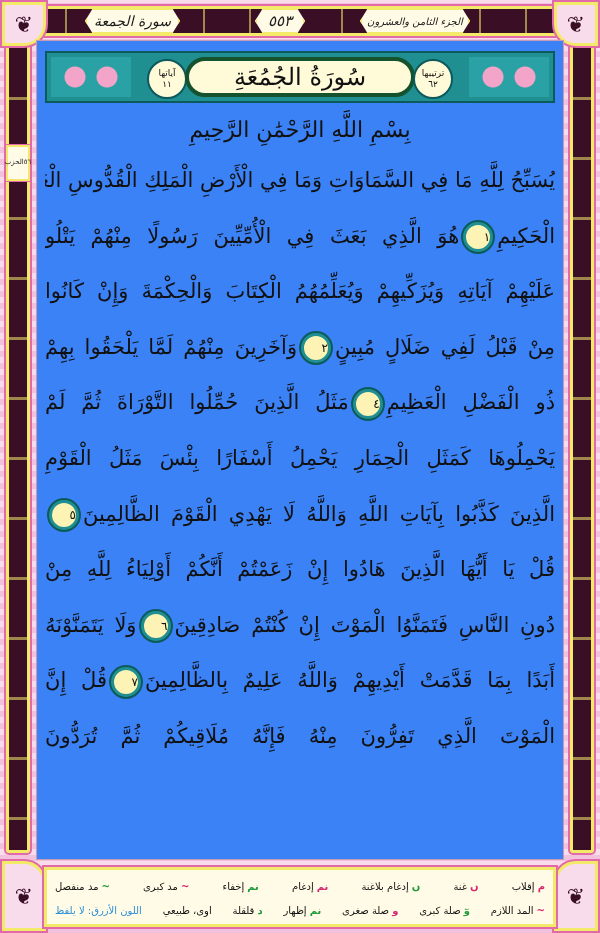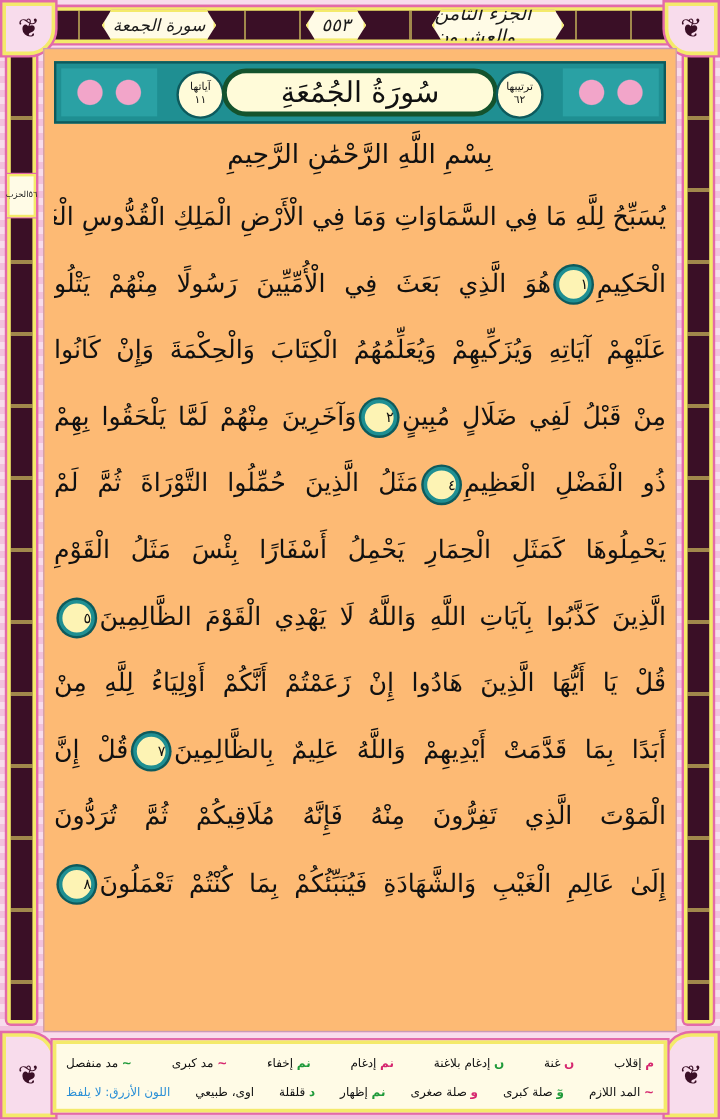--- a/index.html
+++ b/index.html
@@ -44,33 +44,33 @@
   .cartouche {
     position: absolute; top: 8px; height: 26px;
     background: #fffbe6; border: 2px solid #f4ea6a;
     box-shadow: 0 0 0 2px #e36aa9;
     clip-path: polygon(8px 0, calc(100% - 8px) 0, 100% 50%, calc(100% - 8px) 100%, 8px 100%, 0 50%);
     display: flex; align-items: center; justify-content: center;
     font-family: "DejaVu Serif", serif; color: #1a1a1a; font-size: 14px; font-style: italic;
   }
   .cart-surah { left: 85px; width: 95px; }
   .cart-page { left: 255px; width: 50px; font-size: 15px; }
-  .cart-juz { left: 360px; width: 110px; font-size: 16px; }
+  .cart-juz { left: 360px; width: 110px; font-size: 10px; }
 
   .juz-marker {
     position: absolute; left: 6px; top: 145px; width: 24px; height: 36px;
     background: #fffbe6; border: 2px solid #f4ea6a; box-shadow: 0 0 0 1px #e36aa9;
     display: flex; flex-direction: row; align-items: center; justify-content: center;
     font-size: 7px; color: #222; line-height: 1.1; text-align: center;
   }
 
   
   .page {
     position: absolute; left: 36px; top: 40px; width: 528px; height: 820px;
-    background: #fdba74; border: 1px solid #c79bb4;
+    background: #3b82f6; border: 1px solid #c79bb4;
   }
 
   
   .banner {
     position: absolute; left: 8px; top: 10px; width: 510px; height: 52px;
     background: #1f8f92; border: 2px solid #0d5a5c;
     display: flex; align-items: center; justify-content: center;
   }
   .banner::before, .banner::after {
     content: ""; position: absolute; top: 4px; bottom: 4px; width: 80px;
@@ -178,26 +178,26 @@
 
 
     <div class="line"><span>ذُو الْفَضْلِ الْعَظِيمِ</span><span class="ayah">٤</span><span>مَثَلُ الَّذِينَ حُمِّلُوا التَّوْرَاةَ ثُمَّ لَمْ</span></div>
 
     <div class="line"><span>يَحْمِلُوهَا كَمَثَلِ الْحِمَارِ يَحْمِلُ أَسْفَارًا بِئْسَ مَثَلُ الْقَوْمِ</span></div>
 
     <div class="line"><span>الَّذِينَ كَذَّبُوا بِآيَاتِ اللَّهِ وَاللَّهُ لَا يَهْدِي الْقَوْمَ الظَّالِمِينَ</span><span class="ayah">٥</span></div>
 
     <div class="line"><span>قُلْ يَا أَيُّهَا الَّذِينَ هَادُوا إِنْ زَعَمْتُمْ أَنَّكُمْ أَوْلِيَاءُ لِلَّهِ مِنْ</span></div>
 
+    <div class="line"><span>دُونِ النَّاسِ فَتَمَنَّوُا الْمَوْتَ إِنْ كُنْتُمْ صَادِقِينَ</span><span class="ayah">٦</span><span>وَلَا يَتَمَنَّوْنَهُ</span></div>
 
     <div class="line"><span>أَبَدًا بِمَا قَدَّمَتْ أَيْدِيهِمْ وَاللَّهُ عَلِيمٌ بِالظَّالِمِينَ</span><span class="ayah">٧</span><span>قُلْ إِنَّ</span></div>
 
     <div class="line"><span>الْمَوْتَ الَّذِي تَفِرُّونَ مِنْهُ فَإِنَّهُ مُلَاقِيكُمْ ثُمَّ تُرَدُّونَ</span></div>
 
-    <div class="line"><span>إِلَىٰ عَالِمِ الْغَيْبِ وَالشَّهَادَةِ فَيُنَبِّئُكُمْ بِمَا كُنْتُمْ تَعْمَلُونَ</span><span class="ayah">٨</span></div>
   </div>
 </div>
 
 <div class="legend">
   <div class="legend-row" id="legend-row1">
       <span class="legend-item">
         <span class="swatch" style="color: rgb(214, 39, 111);">م</span>
         <span>إقلاب</span>
       </span>
       <span class="legend-item">

